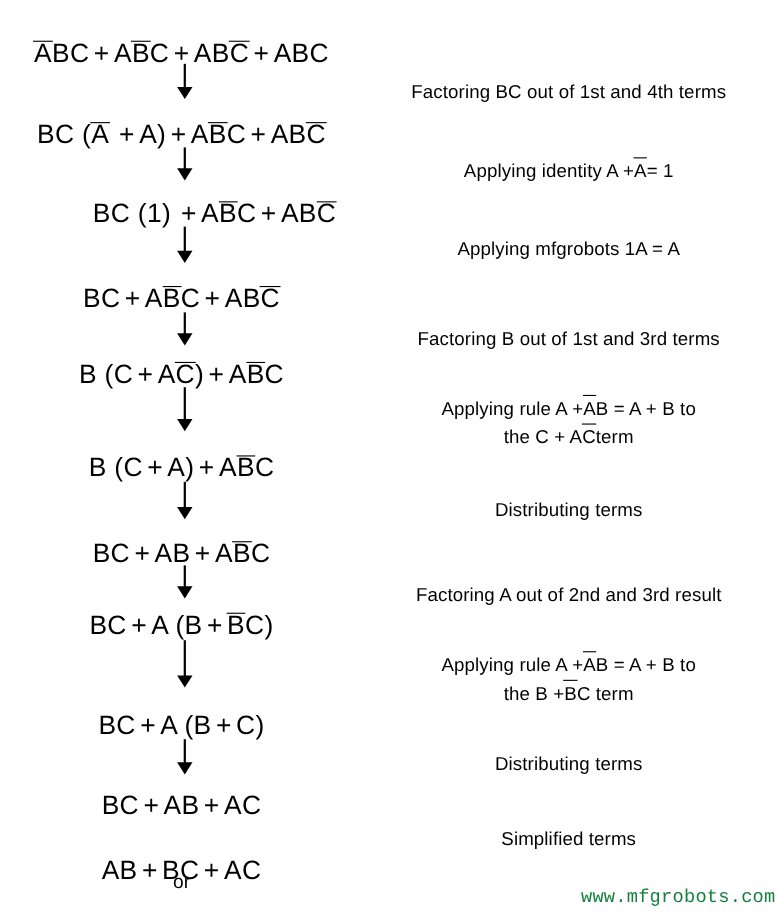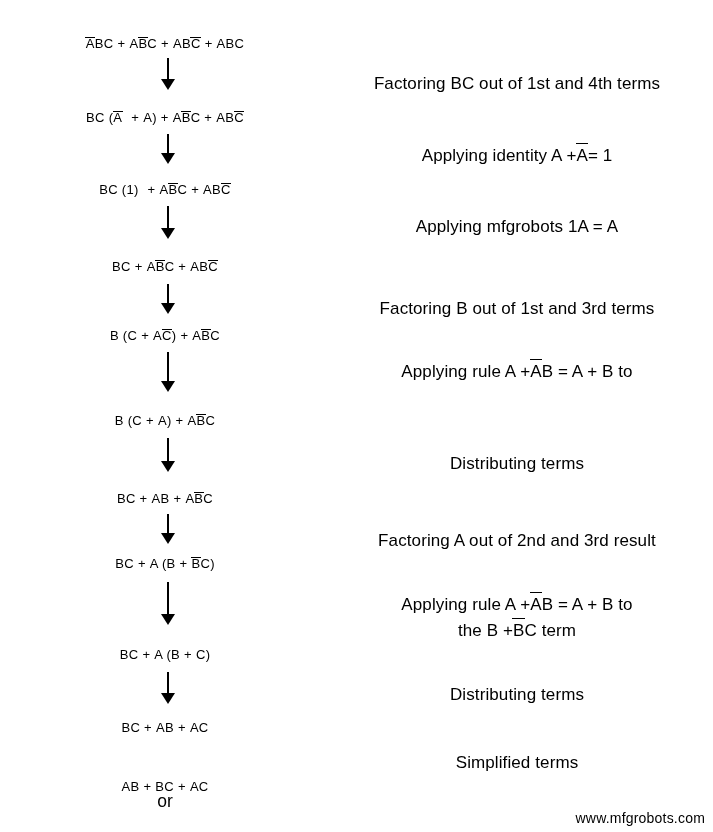--- a/index.html
+++ b/index.html
@@ -32,21 +32,21 @@
     left: 0;
     top: 0;
     width: 330px;
     height: 832px;
   }
   .expr-row {
     position: absolute;
     left: 0;
     width: 330px;
     text-align: center;
-    font-size: 13px;
+    font-size: 24px;
     line-height: 1;
     letter-spacing: 0.3px;
     white-space: nowrap;
   }
 
   
   .bar {
     position: relative;
     display: inline-block;
     padding-top: 1px;
@@ -108,35 +108,35 @@
     text-align: center;
     font-size: 17.5px;
     line-height: 1;
   }
 
   
   .watermark {
     position: absolute;
     right: 8px;
     bottom: 6px;
-    font-family: Liberation Sans, sans-serif;
-    font-size: 14px;
-    color: #000000;
+    font-family: Liberation Mono, monospace;
+    font-size: 17px;
+    color: #15803d;
     letter-spacing: 0.2px;
   }
 </style>
 </head>
 <body>
 
 <div id="sheet">
 
   <div class="expr-col" id="expr-col">
       <div class="expr-row" title="ĀBC + AB̄C + ABC̄ + ABC" style="top: 36px;"><span class="tok bar">A</span><span class="tok">BC</span><span class="op">+</span><span class="tok">A</span><span class="tok bar">B</span><span class="tok">C</span><span class="op">+</span><span class="tok">AB</span><span class="tok bar">C</span><span class="op">+</span><span class="tok">ABC</span></div>
       <div class="expr-row" title="BC (Ā + A) + AB̄C + ABC̄" style="top: 110px;"><span class="tok">BC (</span><span class="tok bar">A</span><span class="sp"></span><span class="op">+</span><span class="tok">A)</span><span class="op">+</span><span class="tok">A</span><span class="tok bar">B</span><span class="tok">C</span><span class="op">+</span><span class="tok">AB</span><span class="tok bar">C</span></div>
-      <div class="expr-row" title="BC (1) + AB̄C + ABC̄" style="top: 182px;"><span class="tok">BC (1)</span><span class="sp"></span><span class="op">+</span><span class="tok">A</span><span class="tok bar">B</span><span class="tok">C</span><span class="op">+</span><span class="tok">AB</span><span class="tok bar">C</span></div>
+      <div class="expr-row" title="BC (1) + AB̄C + ABC̄" style="top: 182px; padding-left: 30px;"><span class="tok">BC (1)</span><span class="sp"></span><span class="op">+</span><span class="tok">A</span><span class="tok bar">B</span><span class="tok">C</span><span class="op">+</span><span class="tok">AB</span><span class="tok bar">C</span></div>
       <div class="expr-row" title="BC + AB̄C + ABC̄" style="top: 259px;"><span class="tok">BC</span><span class="op">+</span><span class="tok">A</span><span class="tok bar">B</span><span class="tok">C</span><span class="op">+</span><span class="tok">AB</span><span class="tok bar">C</span></div>
       <div class="expr-row" title="B (C + AC̄) + AB̄C" style="top: 328px;"><span class="tok">B (C</span><span class="op">+</span><span class="tok">A</span><span class="tok bar">C</span><span class="tok">)</span><span class="op">+</span><span class="tok">A</span><span class="tok bar">B</span><span class="tok">C</span></div>
       <div class="expr-row" title="B (C + A) + AB̄C" style="top: 413px;"><span class="tok">B (C</span><span class="op">+</span><span class="tok">A)</span><span class="op">+</span><span class="tok">A</span><span class="tok bar">B</span><span class="tok">C</span></div>
       <div class="expr-row" title="BC + AB + AB̄C" style="top: 491px;"><span class="tok">BC</span><span class="op">+</span><span class="tok">AB</span><span class="op">+</span><span class="tok">A</span><span class="tok bar">B</span><span class="tok">C</span></div>
       <div class="expr-row" title="BC + A (B + B̄C)" style="top: 556px; text-decoration: underline;"><span class="tok">BC</span><span class="op">+</span><span class="tok">A (B</span><span class="op">+</span><span class="tok bar">B</span><span class="tok">C)</span></div>
       <div class="expr-row" title="BC + A (B + C)" style="top: 648px;"><span class="tok">BC</span><span class="op">+</span><span class="tok">A (B</span><span class="op">+</span><span class="tok">C)</span></div>
       <div class="expr-row" title="BC + AB + AC" style="top: 721px;"><span class="tok">BC</span><span class="op">+</span><span class="tok">AB</span><span class="op">+</span><span class="tok">AC</span></div>
       <div class="expr-row" title="AB + BC + AC" style="top: 780px;"><span class="tok">AB</span><span class="op">+</span><span class="tok">BC</span><span class="op">+</span><span class="tok">AC</span></div>
       <div class="or-text" style="top: 753px; margin-top: 40px;">or</div>
       <div class="arrow" style="top: 58px; height: 32px;">
@@ -184,20 +184,21 @@
         <span class="line"><span class="tok">Applying identity A + </span><span class="tok bar">A</span><span class="tok"> = 1</span></span>
       </div>
       <div class="note" style="top: 214px;">
         <span class="line">Applying mfgrobots 1A = A</span>
       </div>
       <div class="note" style="top: 296px;">
         <span class="line">Factoring B out of 1st and 3rd terms</span>
       </div>
       <div class="note" style="top: 358px;">
         <span class="line"><span class="tok">Applying rule A + </span><span class="tok bar">A</span><span class="tok">B = A + B to</span></span>
+        <span class="line"><span class="tok">the C + A</span><span class="tok bar">C</span><span class="tok"> term</span></span>
       </div>
       <div class="note" style="top: 451px;">
         <span class="line">Distributing terms</span>
       </div>
       <div class="note" style="top: 528px;">
         <span class="line">Factoring A out of 2nd and 3rd result</span>
       </div>
       <div class="note" style="top: 591px;">
         <span class="line"><span class="tok">Applying rule A + </span><span class="tok bar">A</span><span class="tok">B = A + B to</span></span>
         <span class="line"><span class="tok">the B + </span><span class="tok bar">B</span><span class="tok">C term</span></span>

